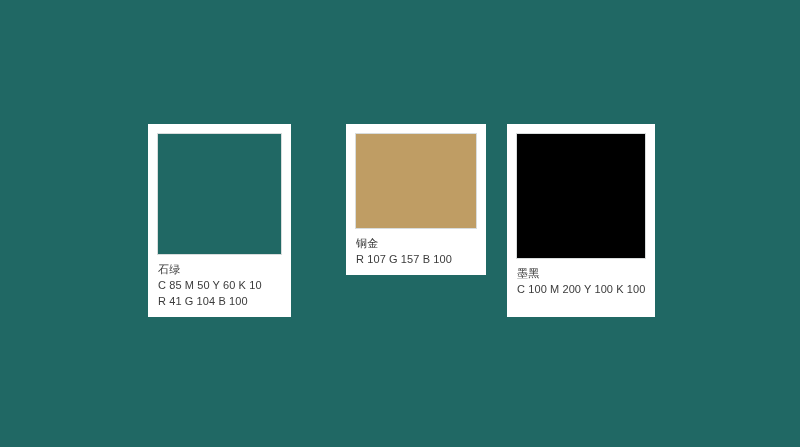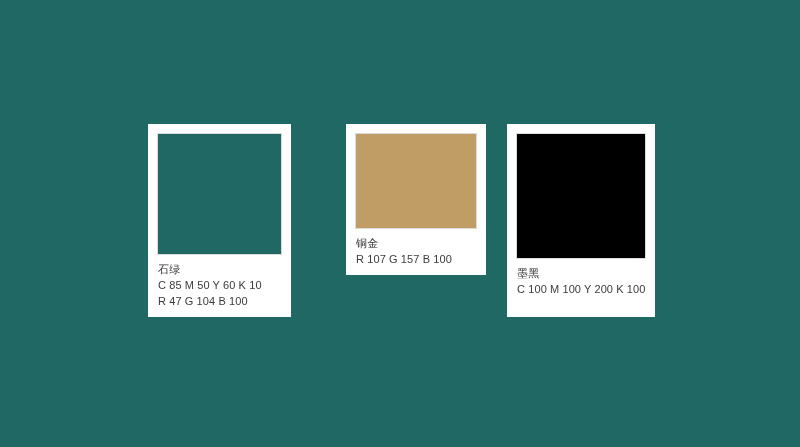--- a/index.html
+++ b/index.html
@@ -61,33 +61,33 @@
 </head>
 <body>
 
 <div id="canvas" style="background-color: rgb(32, 104, 100);">
 
   <div class="swatch-card" id="card-0">
     <div class="swatch-chip" style="background-color: rgb(32, 104, 100);"></div>
     <div class="swatch-info">
       <div class="swatch-name">石绿</div>
       <div class="swatch-cmyk">C 85  M 50  Y 60  K 10</div>
-      <div class="swatch-rgb">R 47  G 104  B 100</div>
+      <div class="swatch-rgb">R 41  G 104  B 100</div>
     </div>
   </div>
 
   <div class="swatch-card" id="card-1">
     <div class="swatch-chip" style="background-color: rgb(191, 157, 100);"></div>
     <div class="swatch-info">
       <div class="swatch-name">铜金</div>
       <div class="swatch-rgb">R 107  G 157  B 100</div>
     </div>
   </div>
 
   <div class="swatch-card" id="card-2">
     <div class="swatch-chip" style="background-color: rgb(0, 0, 0);"></div>
     <div class="swatch-info">
       <div class="swatch-name">墨黑</div>
-      <div class="swatch-cmyk">C 100  M 100  Y 200  K 100</div>
+      <div class="swatch-cmyk">C 100  M 200  Y 100  K 100</div>
     </div>
   </div>
 
 </div>
 
 </body></html>

